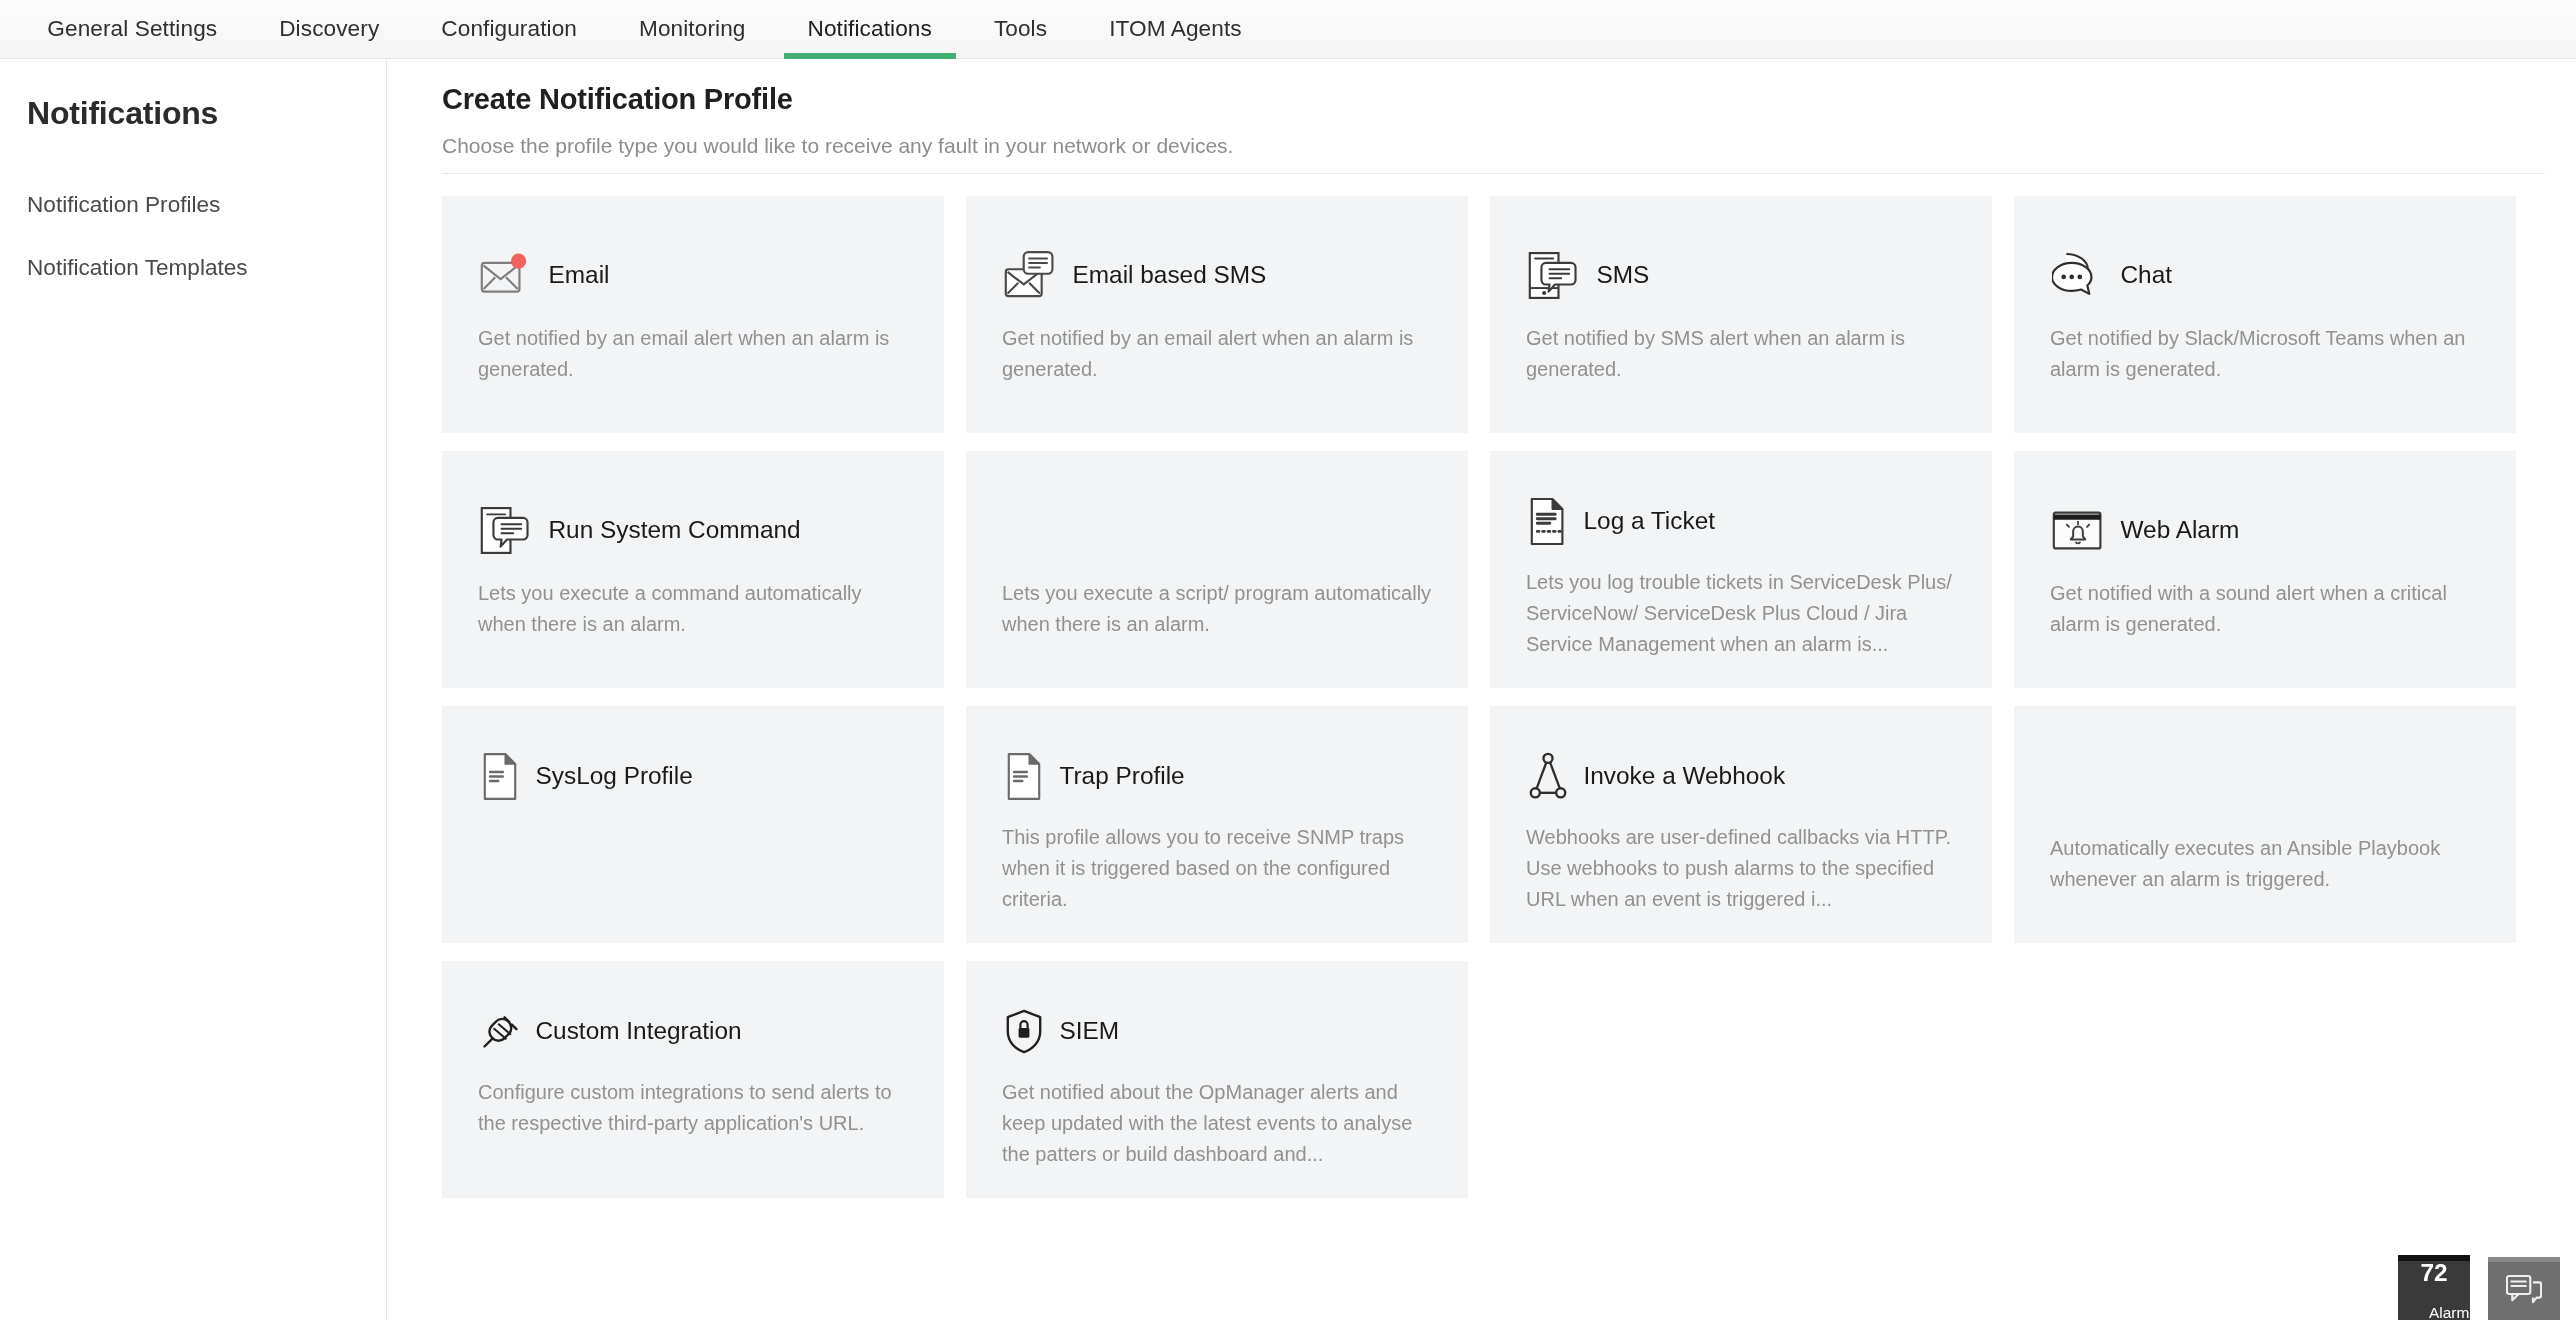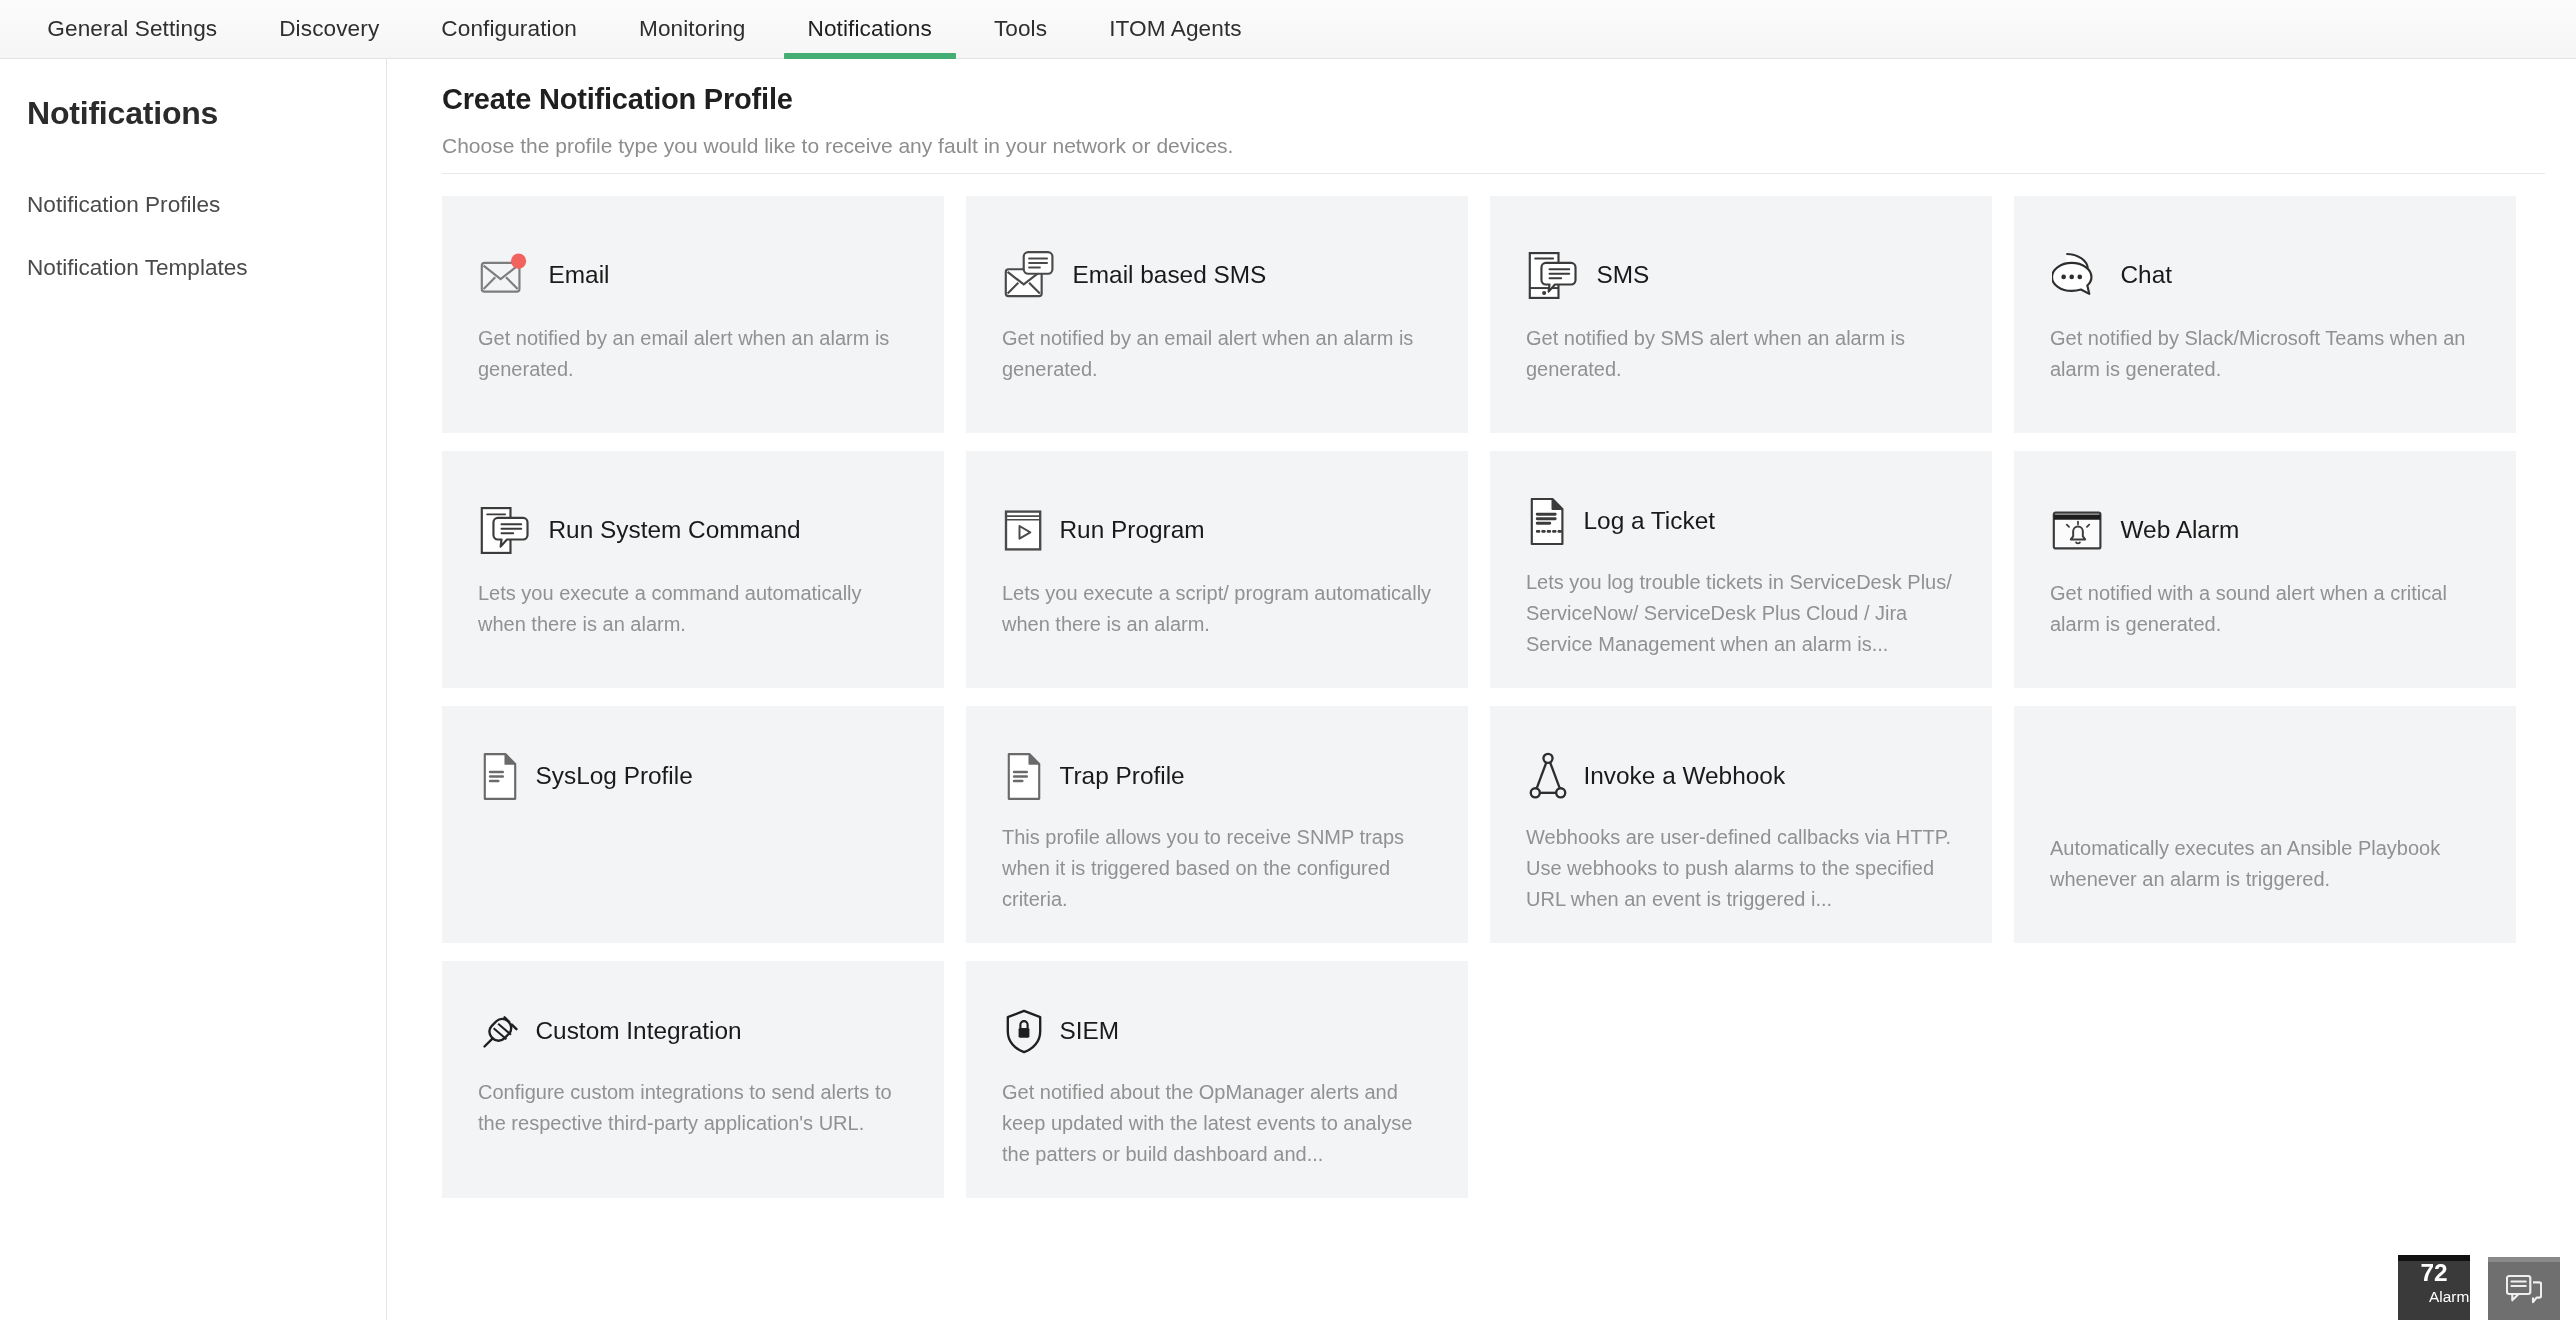--- a/index.html
+++ b/index.html
@@ -115,21 +115,21 @@
   }
   .card-desc.hi { top: 116px; }
 
   
   .alarm-widget {
     position: absolute; right: 106px; bottom: 0;
     width: 72px; height: 65px;
     background: #3a3a3a;
     border-top: 6.3px solid #111;
     display: flex; flex-direction: column;
-    align-items: center; justify-content: flex-start;
+    align-items: center; justify-content: space-between;
     color: #fff; cursor: pointer;
   }
   .alarm-count { font-size: 24.4px; font-weight: 700; line-height: 1; }
   .alarm-label { font-size: 15.4px; margin-top: 3.6px; line-height: 1; margin-left: 38px; }
   .chat-widget {
     position: absolute; right: 16.3px; bottom: 0;
     width: 72px; height: 63px;
     background: #6f6f6f;
     border-top: 5.4px solid #8a8a8a;
     display: flex; align-items: center; justify-content: center;
@@ -251,30 +251,20 @@
             <path d="M20 14h28a5 5 0 0 1 5 5v14a5 5 0 0 1-5 5H30l-7 8 1-8h-4a5 5 0 0 1-5-5V19a5 5 0 0 1 5-5z" fill="#fff" stroke="#3b3b3b" stroke-width="2.4" stroke-linejoin="round"></path>
             <path d="M24 21h22M24 26h22M24 31h13" stroke="#3b3b3b" stroke-width="2.2" stroke-linecap="round"></path>
           </svg>
         </span>
         <span class="card-title">Run System Command</span>
       </div>
       <div class="card-desc">Lets you execute a command automatically when there is an alarm.</div>
     </div>
 
     <div class="card">
-      <div class="card-head">
-        <span class="card-icon sm">
-          <svg width="40" height="45" viewBox="0 0 44 50">
-            <rect x="2" y="4" width="38" height="42" fill="#fff" stroke="#4a4a4a" stroke-width="2.6"></rect>
-            <path d="M2 9h38M2 13h38" stroke="#4a4a4a" stroke-width="1.8"></path>
-            <path d="M17 20 L29 27 L17 34 Z" fill="none" stroke="#4a4a4a" stroke-width="2.2" stroke-linejoin="round"></path>
-          </svg>
-        </span>
-        <span class="card-title">Run Program</span>
-      </div>
       <div class="card-desc">Lets you execute a script/ program automatically when there is an alarm.</div>
     </div>
 
     <div class="card">
       <div class="card-head tall">
         <span class="card-icon sm">
           <svg width="36" height="49" viewBox="0 0 40 54">
             <path d="M2 2h23l11 11v39H2z" fill="#fff" stroke="#3b3b3b" stroke-width="2.4" stroke-linejoin="round"></path>
             <path d="M25 2v11h11" fill="#3b3b3b" stroke="#3b3b3b" stroke-width="2.2" stroke-linejoin="round"></path>
             <path d="M8 19h20M8 24h20M8 29h14" stroke="#3b3b3b" stroke-width="3.2" stroke-linecap="round"></path>

